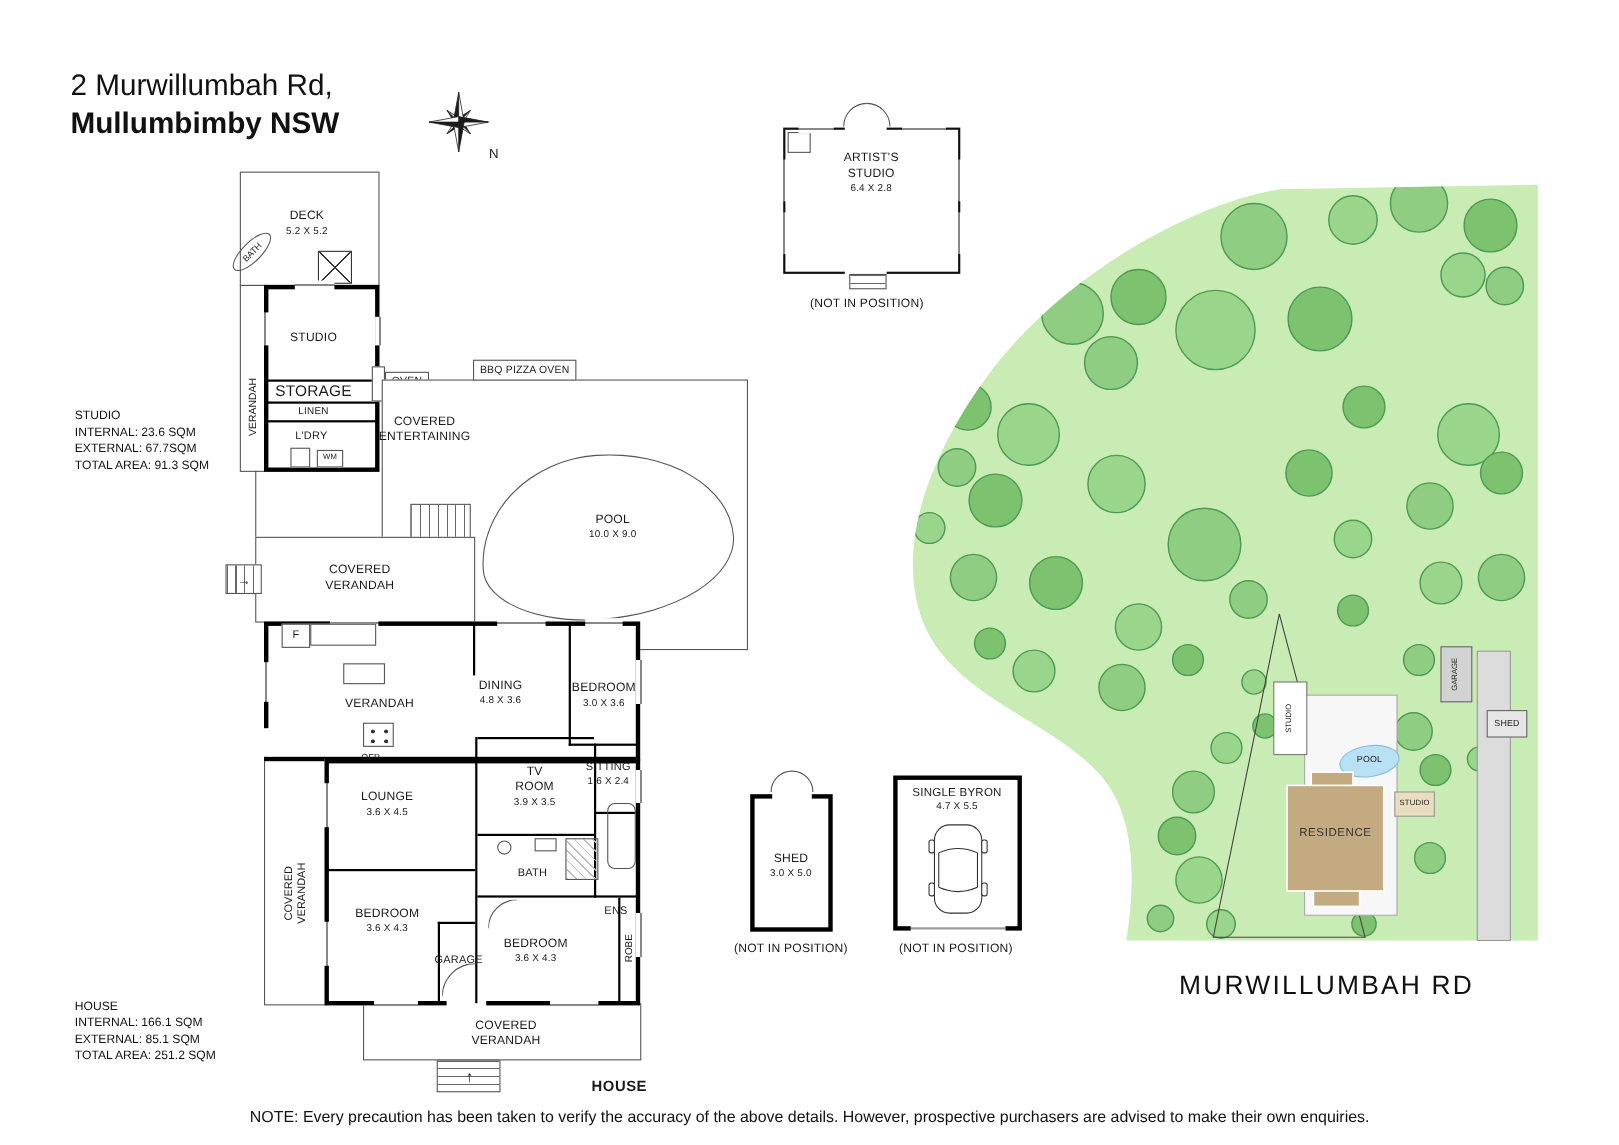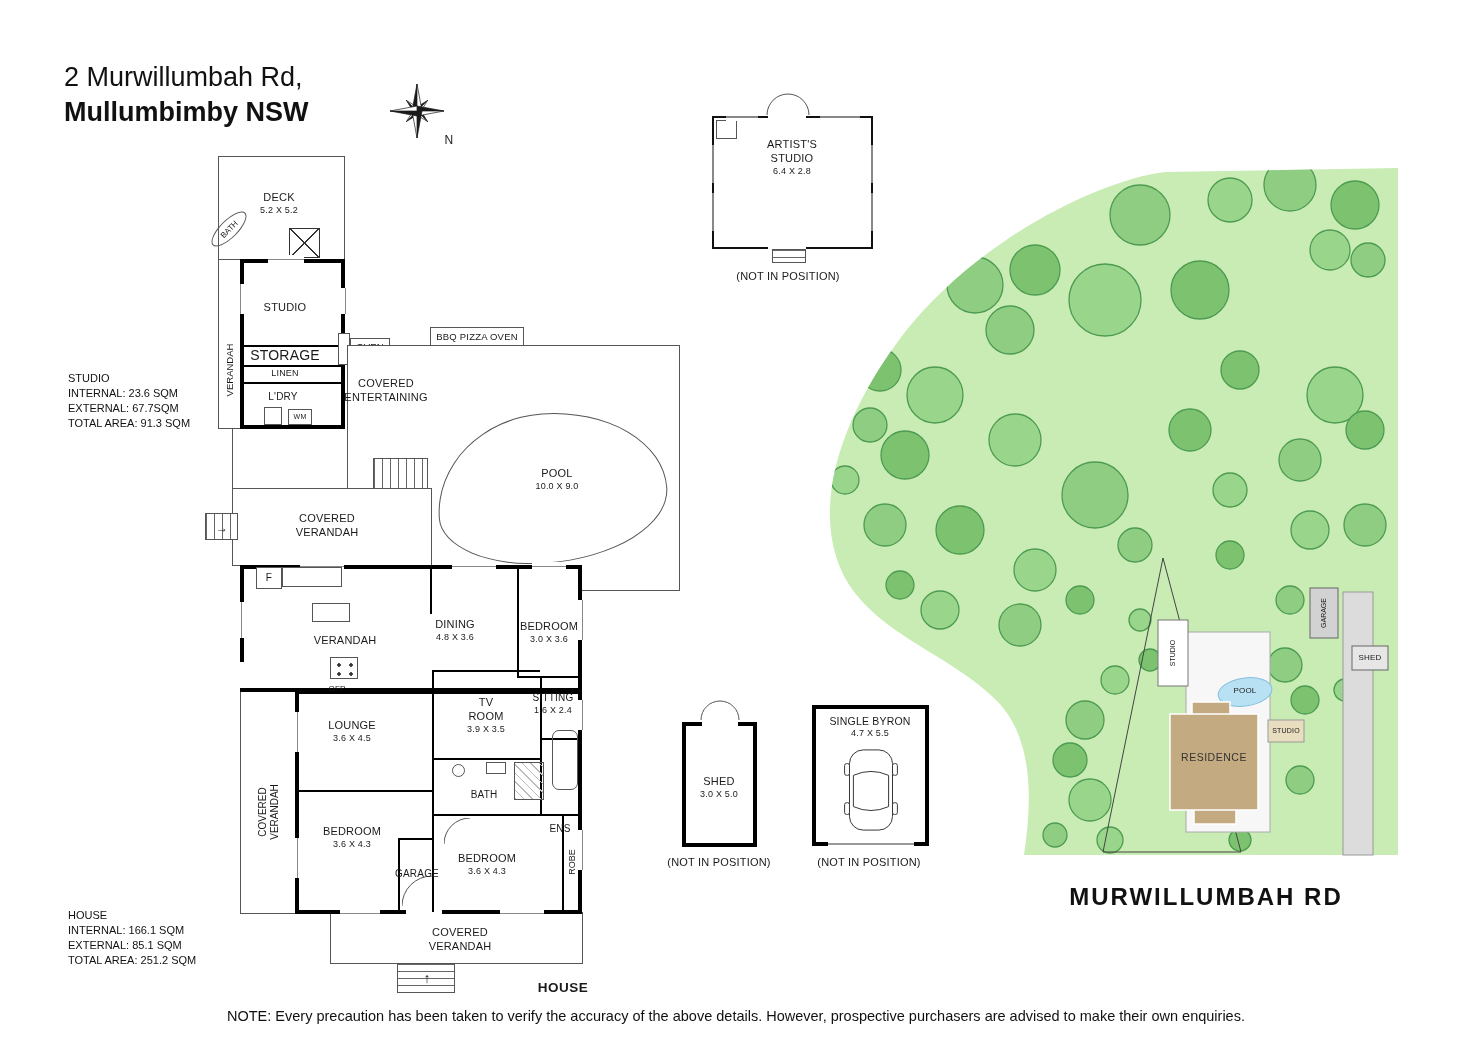--- a/index.html
+++ b/index.html
@@ -23,21 +23,21 @@
   .winv{position:absolute;background:linear-gradient(to right,#fff 40%,#888 40%,#888 60%,#fff 60%)}
   .winh{position:absolute;background:linear-gradient(to bottom,#fff 40%,#888 40%,#888 60%,#fff 60%)}
   .xbox{position:absolute;border:1px solid #333;background-color:#fff;
         background-image:linear-gradient(45deg,transparent 48.5%,#333 48.5%,#333 51.5%,transparent 51.5%),
                          linear-gradient(-45deg,transparent 48.5%,#333 48.5%,#333 51.5%,transparent 51.5%)}
   .stats{position:absolute;font-size:11px;line-height:1.35;color:#111}
   .title-block{position:absolute;left:64px;top:60px;line-height:1.3;color:#111}
   .title-block .t1{font-size:27px}
   .title-block .t2{font-size:27px;font-weight:bold}
   .np{font-size:11px}
-  .road-lbl{position:absolute;transform:translate(-50%,-50%);font-size:24px;font-weight:bold;
+  .road-lbl{position:absolute;transform:translate(-50%,-50%);font-size:24px;font-weight:normal;
             letter-spacing:2px;color:#111;white-space:nowrap}
   .house-lbl{font-size:13.5px;letter-spacing:.5px;font-weight:bold}
   .footer-note{position:absolute;left:0;right:0;top:1008px;text-align:center;font-size:14.5px;
                color:#111;white-space:nowrap}
   .logo{position:absolute;left:1240px;top:983px;width:218px;height:58px;background:#15263a;
         display:flex;flex-direction:column;align-items:center;justify-content:center;gap:4px}
   .logo .l1{color:#fff;font-size:21px;font-weight:bold;letter-spacing:1.5px}
   .logo .l2row{display:flex;align-items:center;gap:8px}
   .logo .l2row .rule{width:30px;height:1px;background:#8a97a5}
   .logo .l2{color:#c7d0d9;font-size:9.5px;letter-spacing:3px}

